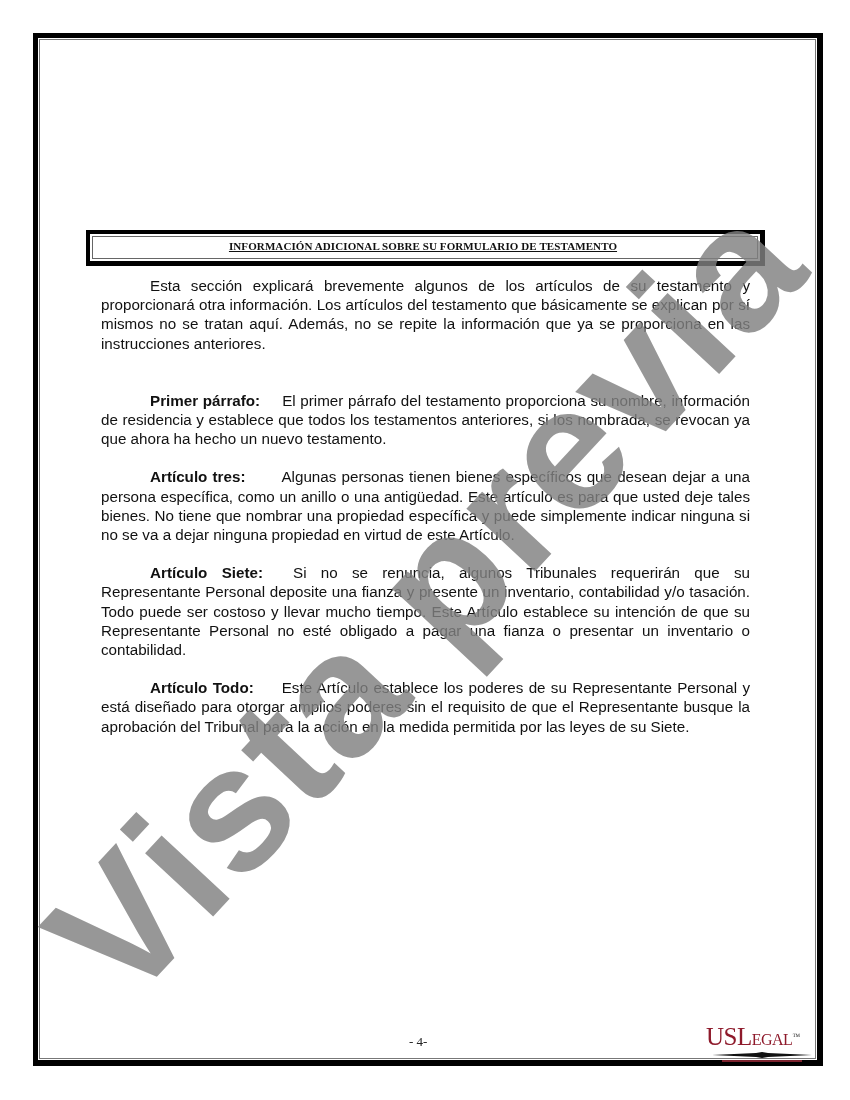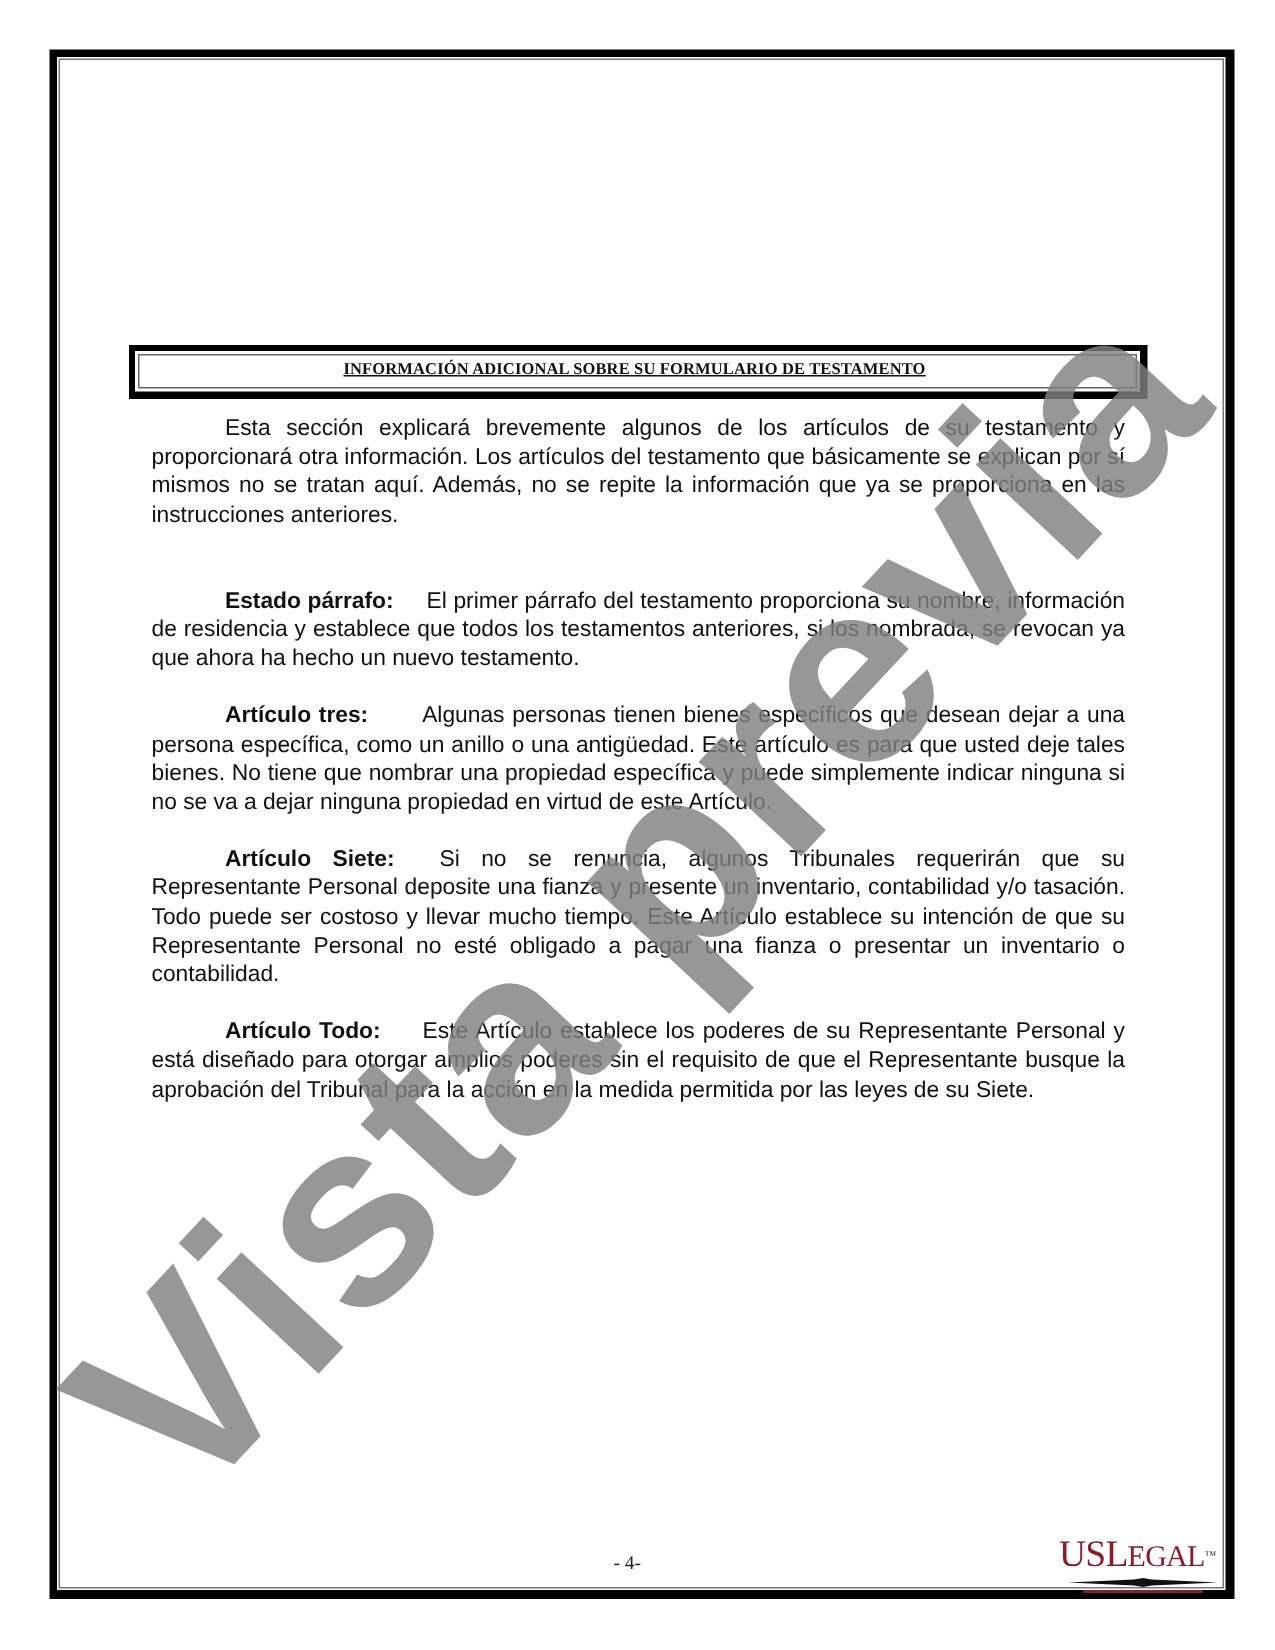--- a/index.html
+++ b/index.html
@@ -103,21 +103,21 @@
       position: absolute;
       left: 0;
       top: 0;
       font-family: "Liberation Serif", serif;
       font-size: 25px;
       color: #8e1a2b;
       letter-spacing: -0.5px;
       line-height: 26px;
     }
     .logo-text .small {
-      font-size: 20px;
+      font-size: 16px;
     }
     .logo-wings {
       position: absolute;
       left: 6px;
       top: 28px;
       width: 100px;
       height: 6px;
     }
     .logo-tag {
       position: absolute;
@@ -157,21 +157,21 @@
 <div class="page-border"></div>
 
 <div class="title-box">
   <div class="title-text">INFORMACIÓN ADICIONAL SOBRE SU FORMULARIO DE TESTAMENTO</div>
 </div>
 
 <div class="content">
   <p class="para intro">Esta sección explicará brevemente algunos de los artículos de su testamento y proporcionará otra información. Los artículos del testamento que básicamente se explican por sí mismos no se tratan aquí. Además, no se repite la información que ya se proporciona en las instrucciones anteriores.</p>
 
   <p class="para item">
-    <span class="label">Estado párrafo:</span><span class="label-gap" style="width:22px"></span><span>El primer párrafo del testamento proporciona su nombre, información de residencia y establece que todos los testamentos anteriores, si los nombrada, se revocan ya que ahora ha hecho un nuevo testamento.</span>
+    <span class="label">Primer párrafo:</span><span class="label-gap" style="width:22px"></span><span>El primer párrafo del testamento proporciona su nombre, información de residencia y establece que todos los testamentos anteriores, si los nombrada, se revocan ya que ahora ha hecho un nuevo testamento.</span>
   </p>
 
   <p class="para item">
     <span class="label">Artículo tres:</span><span class="label-gap" style="width:36px"></span><span>Algunas personas tienen bienes específicos que desean dejar a una persona específica, como un anillo o una antigüedad. Este artículo es para que usted deje tales bienes. No tiene que nombrar una propiedad específica y puede simplemente indicar ninguna si no se va a dejar ninguna propiedad en virtud de este Artículo.</span>
   </p>
 
 
   <p class="para item">
     <span class="label">Artículo Siete:</span><span class="label-gap" style="width:30px"></span><span>Si no se renuncia, algunos Tribunales requerirán que su Representante Personal deposite una fianza y presente un inventario, contabilidad y/o tasación. Todo puede ser costoso y llevar mucho tiempo. Este Artículo establece su intención de que su Representante Personal no esté obligado a pagar una fianza o presentar un inventario o contabilidad.</span>
   </p>

